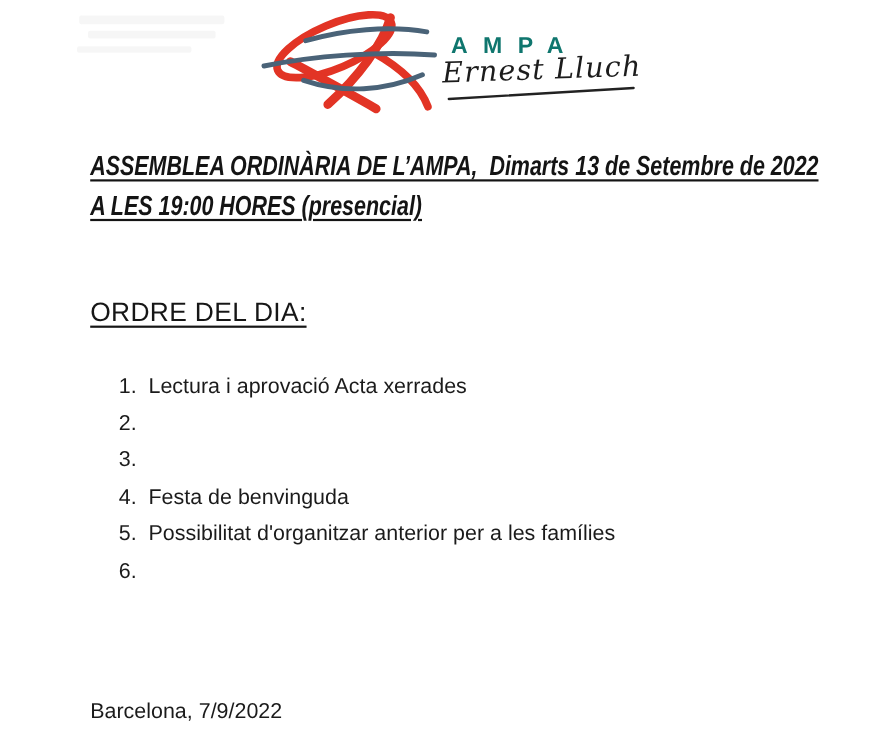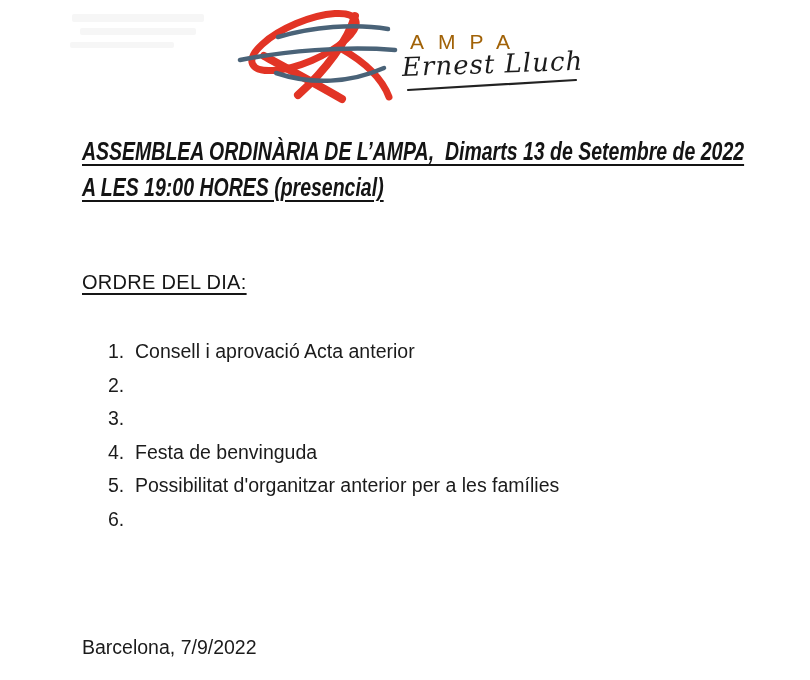--- a/index.html
+++ b/index.html
@@ -16,22 +16,22 @@
   
   .ghost-bar { position: absolute; background: rgba(70,70,70,0.05); border-radius: 2px; }
   .g1 { left: 72px;  top: 14px; width: 132px; height: 8px; }
   .g2 { left: 80px;  top: 28px; width: 116px; height: 7px; }
   .g3 { left: 70px;  top: 42px; width: 104px; height: 6px; }
 
   
   .logo-mark { position: absolute; left: 232px; top: 6px; }
   .wordmark {
     position: absolute; left: 410px; top: 30px;
-    font-weight: normal; font-size: 21px; letter-spacing: 14px;
-    color: #a16207; white-space: nowrap;
+    font-weight: bold; font-size: 21px; letter-spacing: 14px;
+    color: #0f766e; white-space: nowrap;
   }
   .signature {
     position: absolute; left: 402px; top: 52px;
     font-family: "DejaVu Serif", serif; font-style: italic;
     font-size: 26px; letter-spacing: 1px; color: #1c1c1c;
     transform: rotate(-2deg); transform-origin: 0 50%;
     white-space: nowrap;
   }
   .sig-underline { position: absolute; left: 406px; top: 78px; }
 
@@ -44,21 +44,21 @@
     text-decoration: underline;
     text-decoration-thickness: 2px;
     text-underline-offset: 4px;
     color: #141414;
   }
   .title-1 { top: 137px; }
   .title-2 { top: 173px; }
 
   .agenda-heading {
     position: absolute; left: 82px; top: 271px;
-    font-size: 20px;
+    font-size: 24px;
     text-decoration: underline;
     text-decoration-thickness: 1.5px;
     text-underline-offset: 4px;
     letter-spacing: 0.3px;
     color: #161616;
   }
 
   
   .agenda-list {
     position: absolute; left: 108px; top: 341px;
@@ -108,21 +108,21 @@
   </div>
 
   <div class="title-line title-1">ASSEMBLEA ORDINÀRIA DE L’AMPA,  Dimarts 13 de Setembre de 2022</div>
   <div class="title-line title-2">A LES 19:00 HORES (presencial)</div>
 
   <div class="agenda-heading">ORDRE DEL DIA:</div>
 
   <ol class="agenda-list">
       <li>
         <span class="num">1.</span>
-        <span class="txt">Consell i aprovació Acta anterior</span>
+        <span class="txt">Lectura i aprovació Acta xerrades</span>
       </li>
       <li>
         <span class="num">2.</span>
       </li>
       <li>
         <span class="num">3.</span>
       </li>
       <li>
         <span class="num">4.</span>
         <span class="txt">Festa de benvinguda</span>

